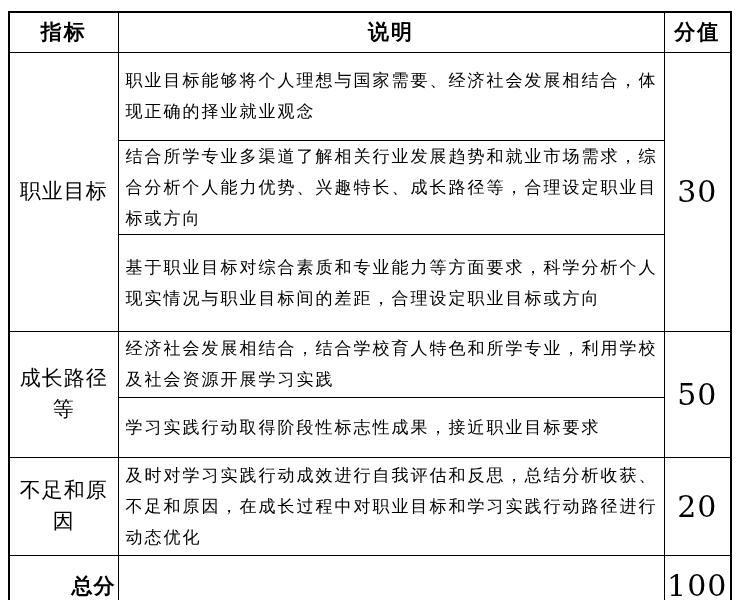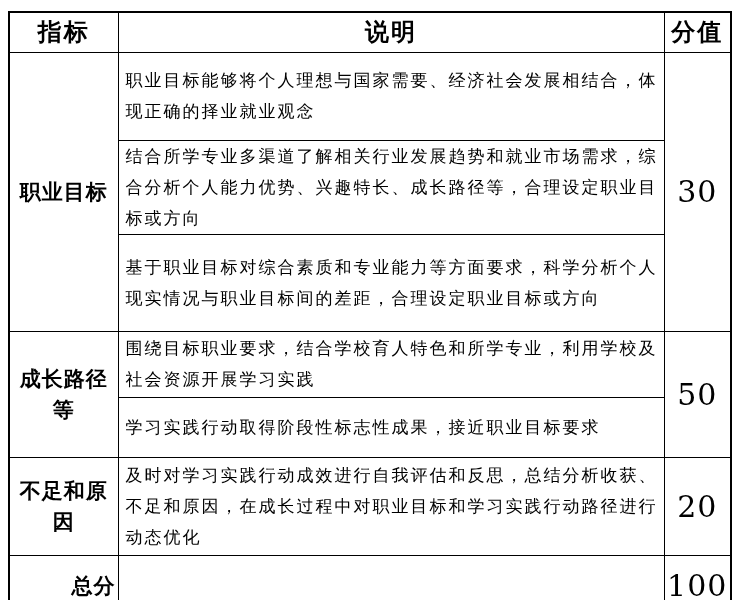--- a/index.html
+++ b/index.html
@@ -24,34 +24,33 @@
     border: 2px solid #000000;
   }
   table.rubric th,
   table.rubric td {
     border: 1px solid #000000;
     box-sizing: border-box;
     background: #ffffff;
   }
   th.hd {
     font-weight: bold;
-    font-size: 24px;
+    font-size: 21px;
     letter-spacing: 2px;
     text-align: center;
     vertical-align: middle;
     padding: 0 2px;
   }
   td.ind {
     text-align: center;
     vertical-align: middle;
     font-size: 21px;
     letter-spacing: 1px;
     padding: 0 2px;
     line-height: 31px;
-    font-weight: bold;
   }
   td.desc {
     font-size: 17px;
     line-height: 31px;
     letter-spacing: 2px;
     text-align: justify;
     text-justify: inter-character;
     vertical-align: middle;
     padding: 0 6px 0 7px;
   }
@@ -103,21 +102,21 @@
         <td class="score" rowspan="3">30</td>
       </tr>
       <tr class="h-r2">
         <td class="desc">结合所学专业多渠道了解相关行业发展趋势和就业市场需求，综合分析个人能力优势、兴趣特长、成长路径等，合理设定职业目标或方向</td>
       </tr>
       <tr class="h-r3">
         <td class="desc">基于职业目标对综合素质和专业能力等方面要求，科学分析个人现实情况与职业目标间的差距，合理设定职业目标或方向</td>
       </tr>
       <tr class="h-r4">
         <td class="ind" rowspan="2">成长路径等</td>
-        <td class="desc">围绕目标职业要求，结合学校育人特色和所学专业，利用学校及社会资源开展学习实践</td>
+        <td class="desc">经济社会发展相结合，结合学校育人特色和所学专业，利用学校及社会资源开展学习实践</td>
         <td class="score" rowspan="2">50</td>
       </tr>
       <tr class="h-r5">
         <td class="desc">学习实践行动取得阶段性标志性成果，接近职业目标要求</td>
       </tr>
       <tr class="h-r6">
         <td class="ind">不足和原因</td>
         <td class="desc">及时对学习实践行动成效进行自我评估和反思，总结分析收获、不足和原因，在成长过程中对职业目标和学习实践行动路径进行动态优化</td>
         <td class="score">20</td>
       </tr>

